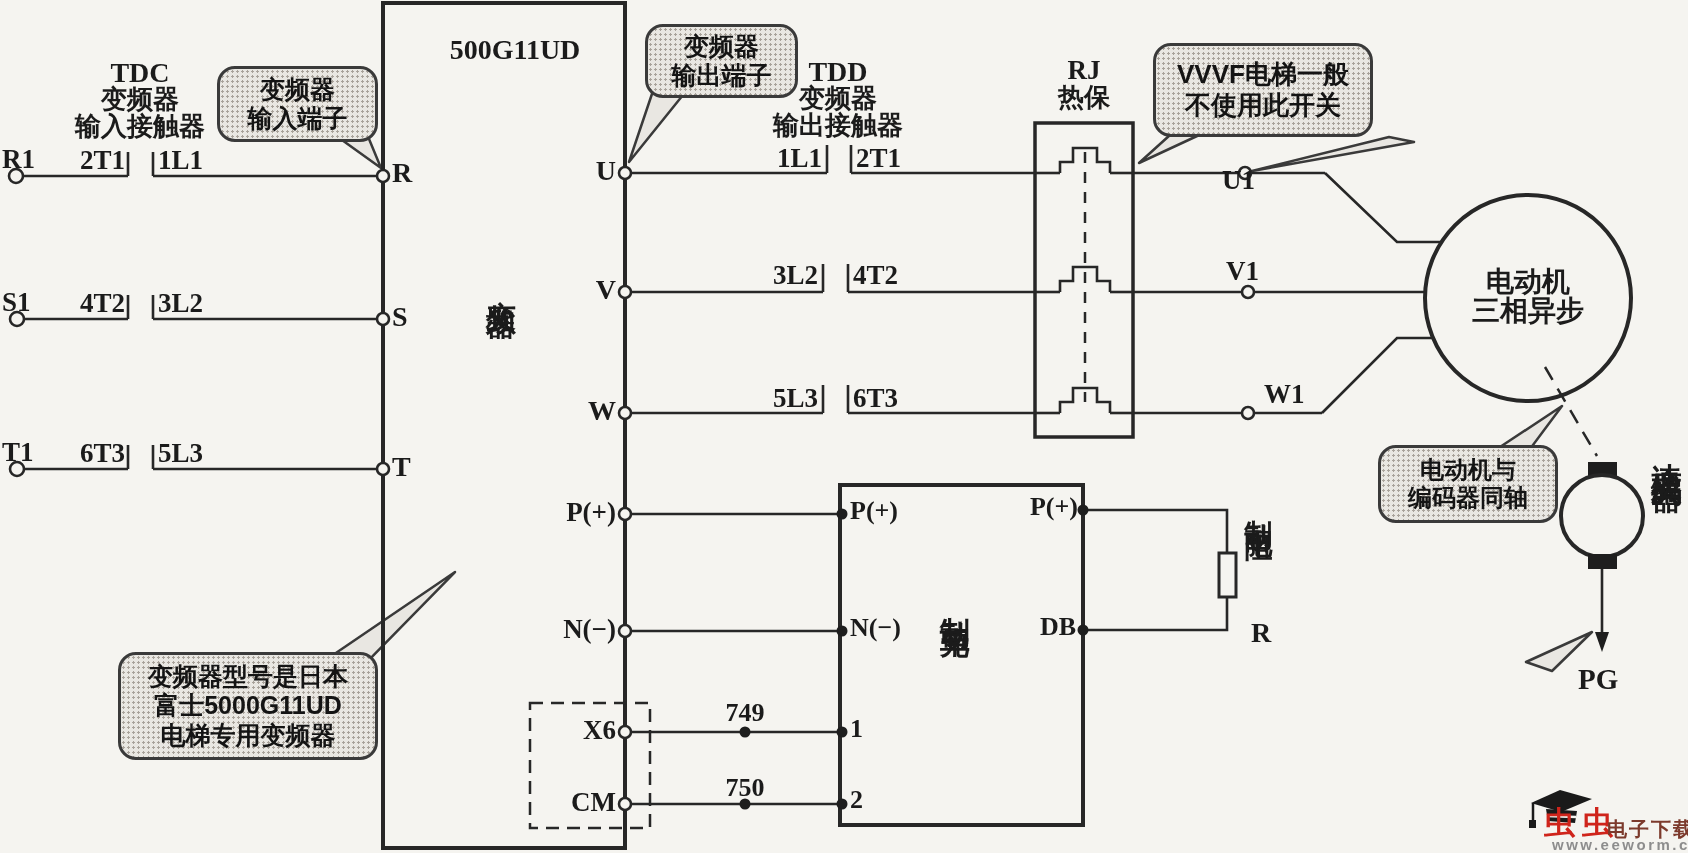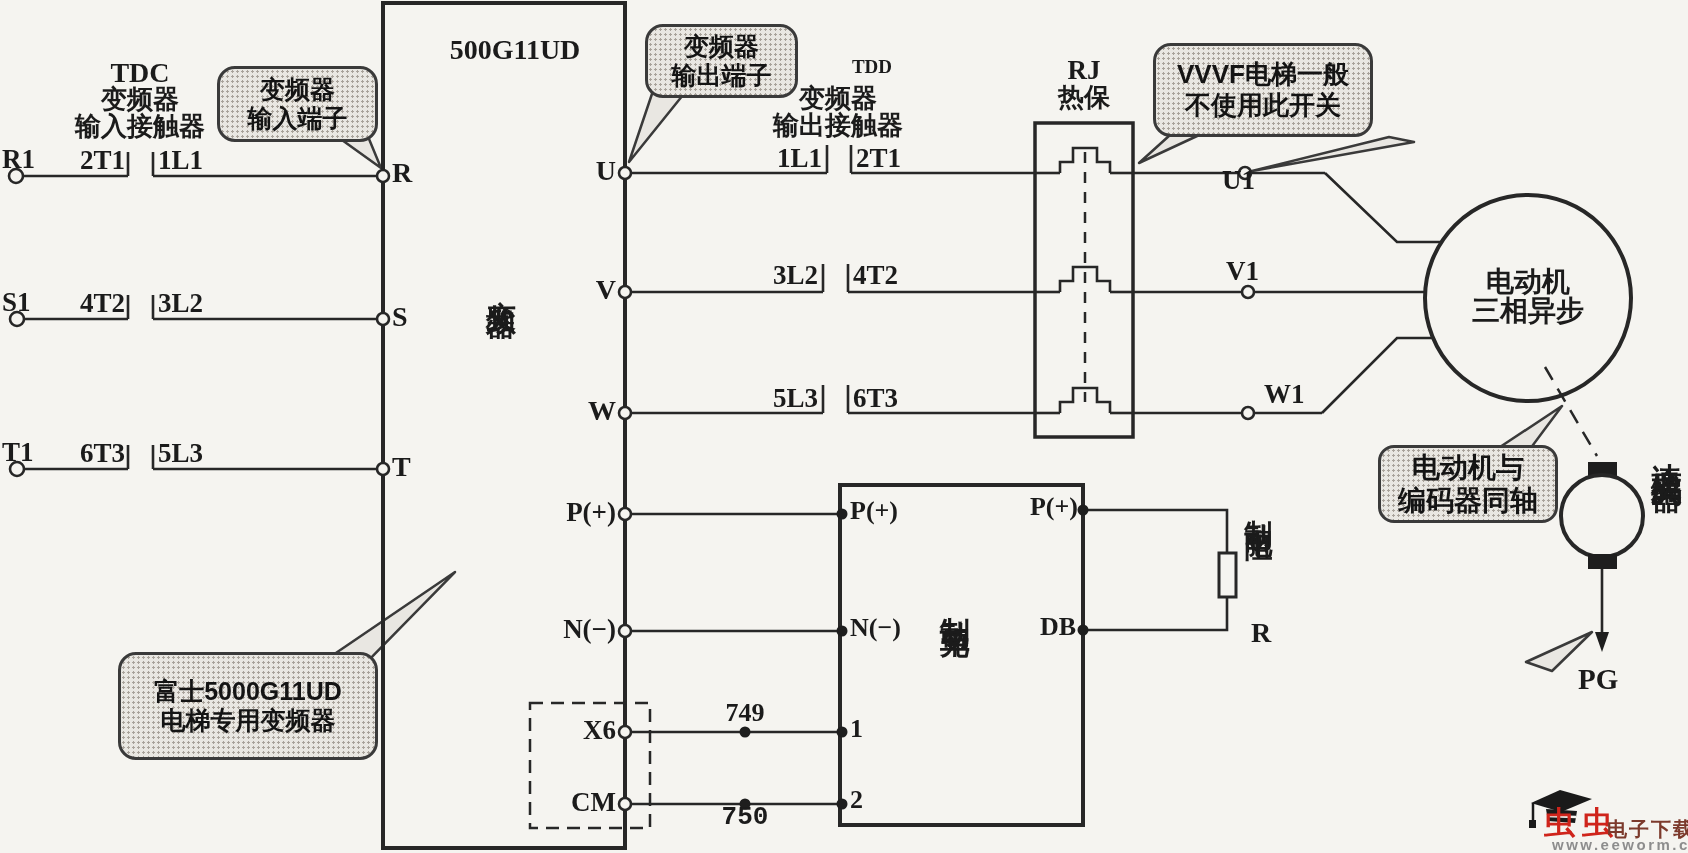--- a/index.html
+++ b/index.html
@@ -195,21 +195,21 @@
 <div class="lbl" style="left:392px;top:302px;font-size:28px;">S</div>
 <div class="lbl" style="left:392px;top:452px;font-size:28px;">T</div>
 <div class="lbl ra" style="left:556px;top:156px;width:60px;font-size:28px;">U</div>
 <div class="lbl ra" style="left:556px;top:275px;width:60px;font-size:28px;">V</div>
 <div class="lbl ra" style="left:556px;top:396px;width:60px;font-size:28px;">W</div>
 <div class="lbl ra" style="left:536px;top:498px;width:80px;">P(+)</div>
 <div class="lbl ra" style="left:536px;top:615px;width:80px;">N(−)</div>
 <div class="lbl ra" style="left:546px;top:716px;width:70px;">X6</div>
 <div class="lbl ra" style="left:541px;top:788px;width:75px;">CM</div>
 
-<div class="lbl ctr" style="left:792px;top:57px;width:160px;font-size:19px;">TDD</div>
+<div class="lbl ctr" style="left:758px;top:57px;width:160px;font-size:28px;">TDD</div>
 <div class="lbl ctr cjk" style="left:758px;top:85px;width:160px;font-size:26px;">变频器</div>
 <div class="lbl ctr cjk" style="left:758px;top:112px;width:160px;font-size:26px;">输出接触器</div>
 
 <div class="lbl ra" style="left:754px;top:144px;width:68px;">1L1</div>
 <div class="lbl" style="left:856px;top:144px;">2T1</div>
 <div class="lbl ra" style="left:750px;top:261px;width:68px;">3L2</div>
 <div class="lbl" style="left:853px;top:261px;">4T2</div>
 <div class="lbl ra" style="left:750px;top:384px;width:68px;">5L3</div>
 <div class="lbl" style="left:853px;top:384px;">6T3</div>
 
@@ -226,42 +226,43 @@
 <div class="lbl" style="left:1578px;top:664px;font-size:29px;">PG</div>
 
 <div class="lbl cjk vert" style="left:940px;top:592px;font-size:30px;">制动单元</div>
 <div class="lbl" style="left:850px;top:497px;font-size:26px;">P(+)</div>
 <div class="lbl" style="left:850px;top:614px;font-size:26px;">N(−)</div>
 <div class="lbl" style="left:850px;top:715px;font-size:26px;">1</div>
 <div class="lbl" style="left:850px;top:786px;font-size:26px;">2</div>
 <div class="lbl ra" style="left:1002px;top:493px;width:76px;font-size:26px;">P(+)</div>
 <div class="lbl ra" style="left:1012px;top:613px;width:64px;font-size:26px;">DB</div>
 <div class="lbl ctr" style="left:710px;top:699px;width:70px;font-size:26px;">749</div>
-<div class="lbl ctr" style="left:710px;top:804px;width:70px;font-size:26px;font-family:Liberation Mono, monospace;">750</div>
+<div class="lbl ctr" style="left:710px;top:774px;width:70px;font-size:26px;">750</div>
 
 <div class="lbl cjk vert" style="left:1244px;top:497px;font-size:28px;">制动电阻</div>
 <div class="lbl" style="left:1251px;top:618px;font-size:28px;">R</div>
 
 <div class="bubble" style="left:217px;top:66px;width:155px;height:70px;font-size:25px;">
   <span>变频器</span>
   <span>输入端子</span>
 </div>
 <div class="bubble" style="left:645px;top:24px;width:147px;height:68px;font-size:25px;">
   <span>变频器</span>
   <span>输出端子</span>
 </div>
 <div class="bubble" style="left:1153px;top:43px;width:214px;height:88px;font-size:26px;">
   <span>VVVF电梯一般</span>
   <span>不使用此开关</span>
 </div>
-<div class="bubble" style="left:1378px;top:445px;width:174px;height:72px;font-size:28px;border-radius:16px;">
+<div class="bubble" style="left:1378px;top:445px;width:174px;height:72px;font-size:24px;">
   <span>电动机与</span>
   <span>编码器同轴</span>
 </div>
 <div class="bubble" style="left:118px;top:652px;width:254px;height:102px;font-size:25px;">
+  <span>变频器型号是日本</span>
   <span>富士5000G11UD</span>
   <span>电梯专用变频器</span>
 </div>
 
 <div class="wm wm-brand" style="left:1544px;top:802px;">虫虫</div>
 <div class="wm wm-site" style="left:1607px;top:816px;">电子下载站</div>
 <div class="wm wm-url" style="left:1552px;top:836px;">www.eeworm.com</div>
 
 </div>
 

